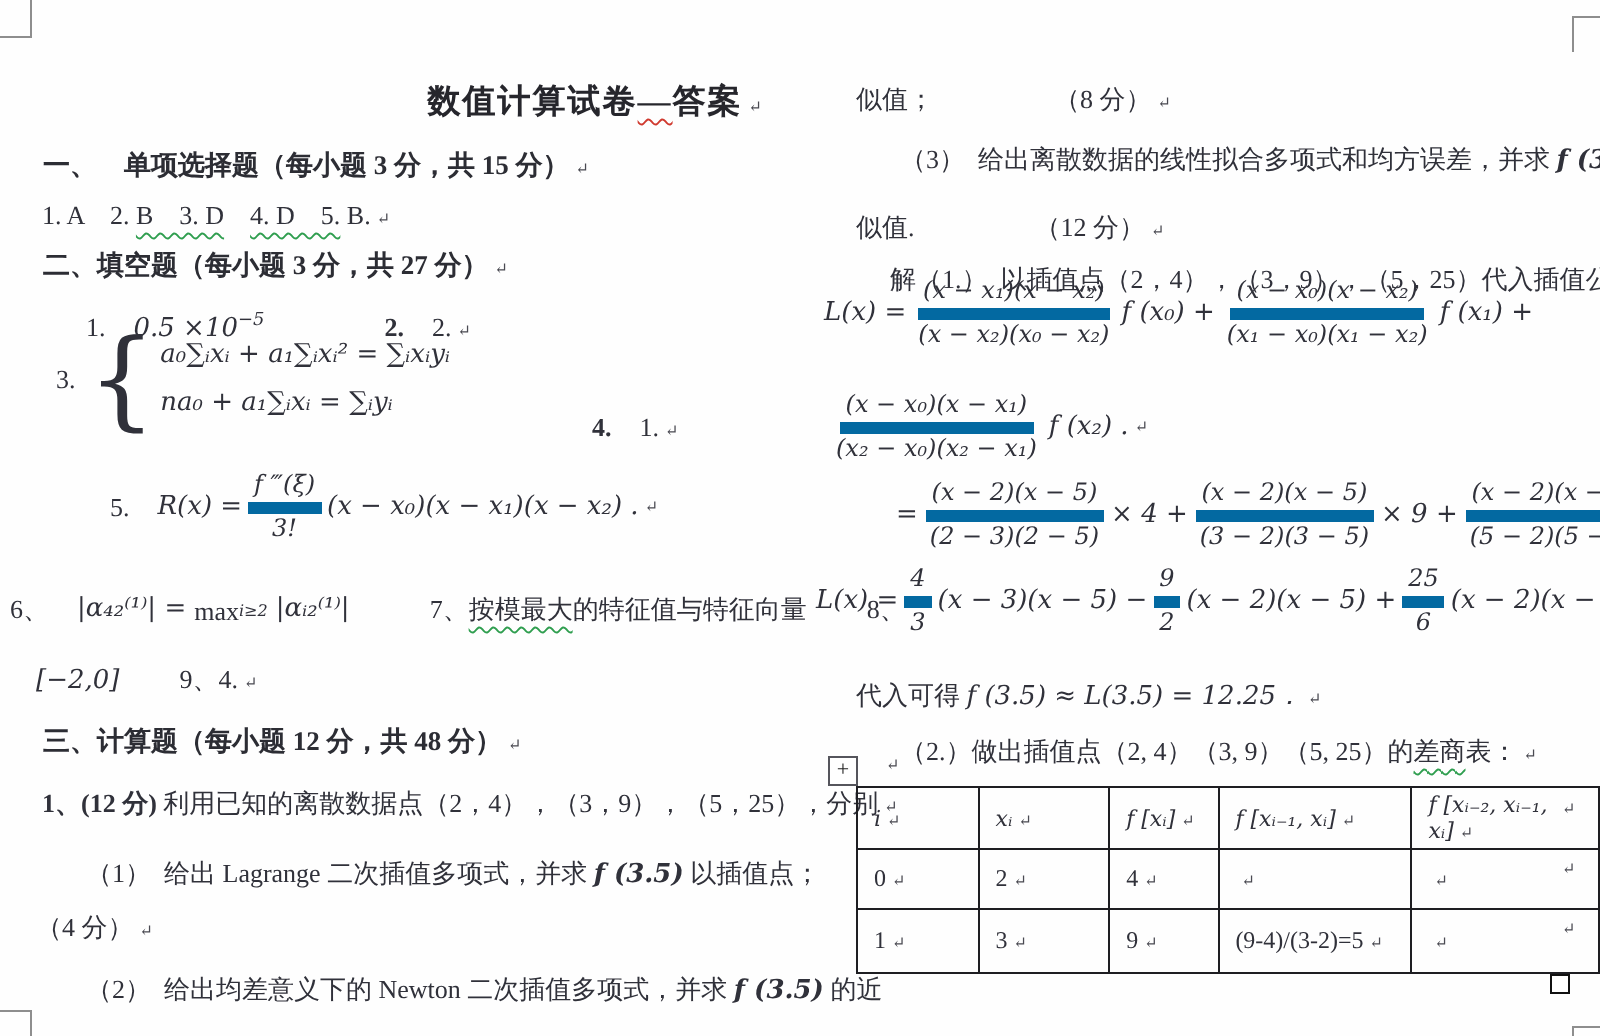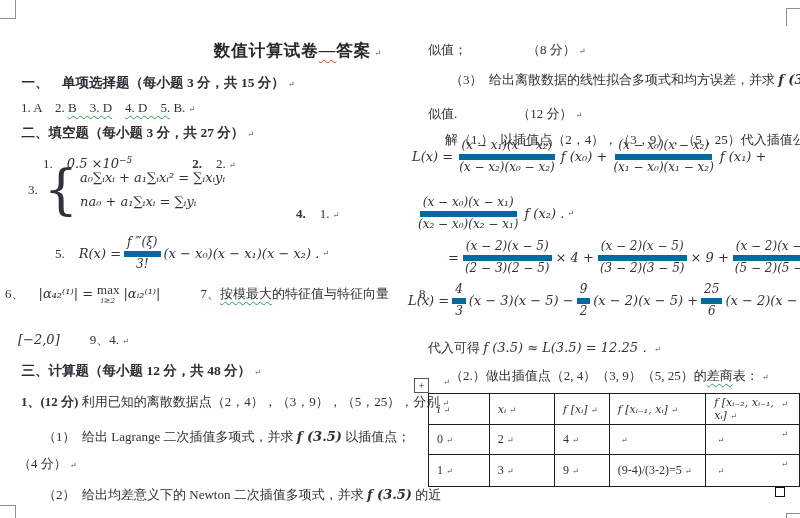--- a/index.html
+++ b/index.html
@@ -14,21 +14,21 @@
   .math{font-style:italic;font-family:"DejaVu Serif","Liberation Serif",serif;}
   .mathb{font-style:italic;font-weight:bold;font-family:"DejaVu Serif","Liberation Serif",serif;}
   .fline{display:flex;align-items:center;}
   .frac{display:inline-flex;flex-direction:column;align-items:center;vertical-align:middle;
         margin:0 3px;font-size:12px;text-align:center;}
   .frac .nu{display:block;padding:0 3px 1px;border-bottom:6px solid #0369a1;line-height:1.15;}
   .frac .de{display:block;padding:1px 3px 0;line-height:1.15;}
   .eqstack{display:inline-flex;flex-direction:column;justify-content:center;}
   .eqstack .eqrow{line-height:24px;}
   .brace{font-size:54px;font-weight:200;line-height:54px;margin:0 2px 0 6px;color:#30313a;font-family:"DejaVu Serif",serif;}
-  .maxop{display:inline-flex;flex-direction:column;align-items:center;margin:0 4px;line-height:1;}
+  .maxop{display:inline-flex;flex-direction:row;align-items:center;margin:16px 4px;line-height:1;}
   .maxop .mx{line-height:1;}
   .maxop .under{font-size:8px;line-height:1;margin-top:1px;}
   .sup{font-size:9px;vertical-align:super;line-height:0;}
   .pm{font-size:8px;color:#4a4a52;margin-left:3px;font-style:normal;font-weight:normal;}
   .wg{text-decoration:underline;text-decoration-style:wavy;text-decoration-color:#2f9e4f;text-decoration-thickness:1px;text-underline-offset:3px;}
   .wr{text-decoration:underline;text-decoration-style:wavy;text-decoration-color:#d03a2f;text-decoration-thickness:1px;text-underline-offset:3px;}
   .gap14{display:inline-block;width:14px;}
   .gap30{display:inline-block;width:30px;}
   .gap40{display:inline-block;width:40px;}
   .gap60{display:inline-block;width:60px;}

